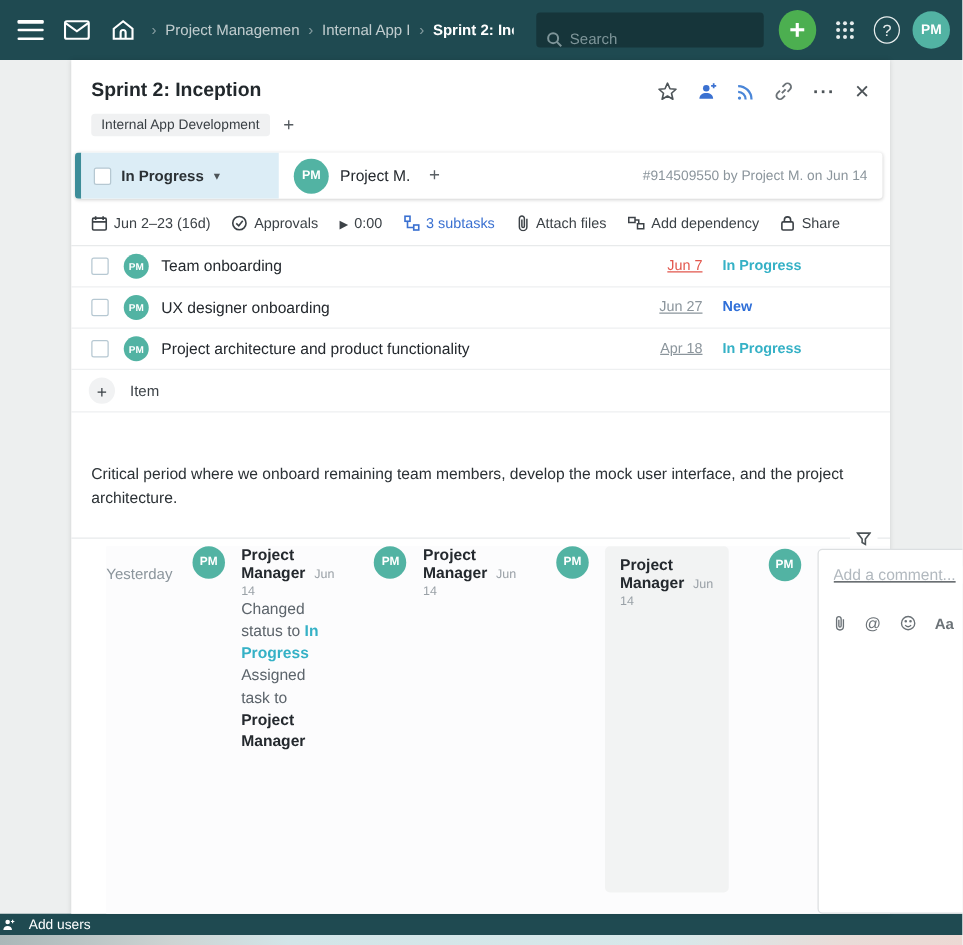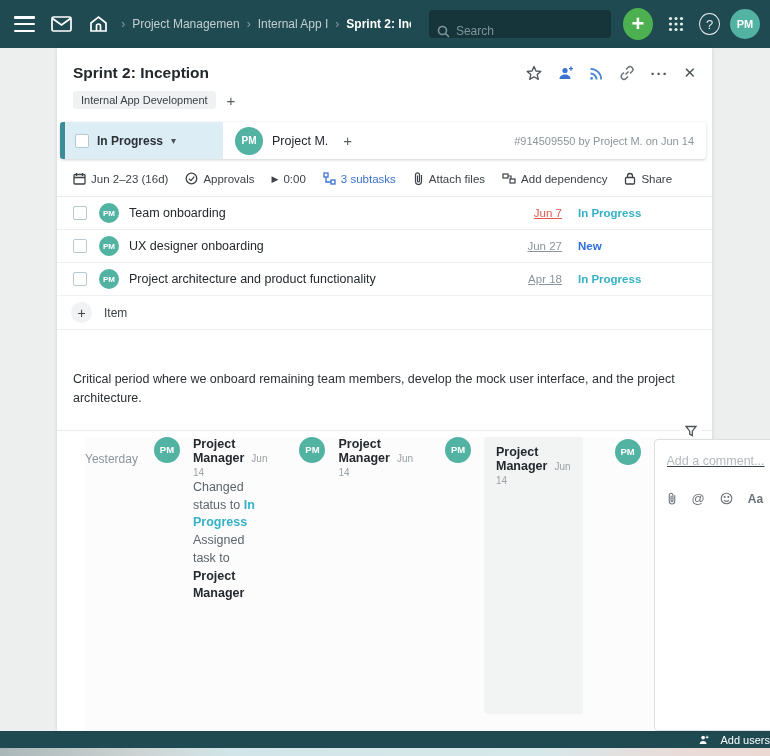--- a/index.html
+++ b/index.html
@@ -100,21 +100,21 @@
   .composer-box { flex:1; border:1px solid #dcdfe1; border-radius:4px; padding:11px 12px 10px 12px; background:#fff; }
   .composer-box input { border:none; outline:none; width:100%; font-size:12.5px; color:#3a4045; font-family:"Liberation Sans",sans-serif;text-decoration:underline; }
   .composer-box input::placeholder { color:#b2b9bf; }
   .composer-tools { display:flex; align-items:center; gap:15px; margin-top:15px; color:#6b7277; }
   .at-glyph { font-size:13px; color:#6b7277; }
   .aa-glyph { font-size:12px; color:#6b7277; font-weight:bold; }
   .send-btn { margin-left:auto; border:1px solid #dfe2e4; border-radius:14px; background:#4c1d95; color:#9aa1a7;
               font-size:12.5px; padding:7px 17px; font-family:"Liberation Sans",sans-serif; }
 
   
-  .footbar { height:17px; background:#1f4a51; display:flex; align-items:center; justify-content:flex-end; gap:10px; padding-right:2px; }
+  .footbar { height:17px; background:#1f4a51; display:flex; align-items:center; gap:10px; padding-right:14px; }
   .footbar .label { color:#fff; font-size:11px; margin-right:-2px; white-space:nowrap; }
   .bottom-strip { height:8px; background:linear-gradient(90deg,#aab7b8 0%,#cdd4d3 18%,#d2e5e8 30%,#d7e8ea 70%,#e9dcd8 88%,#ecd9d4 100%); }
 </style>
 </head>
 <body>
 
 <header class="topbar">
   <div class="hamburger">
       <span></span>
       <span></span>

